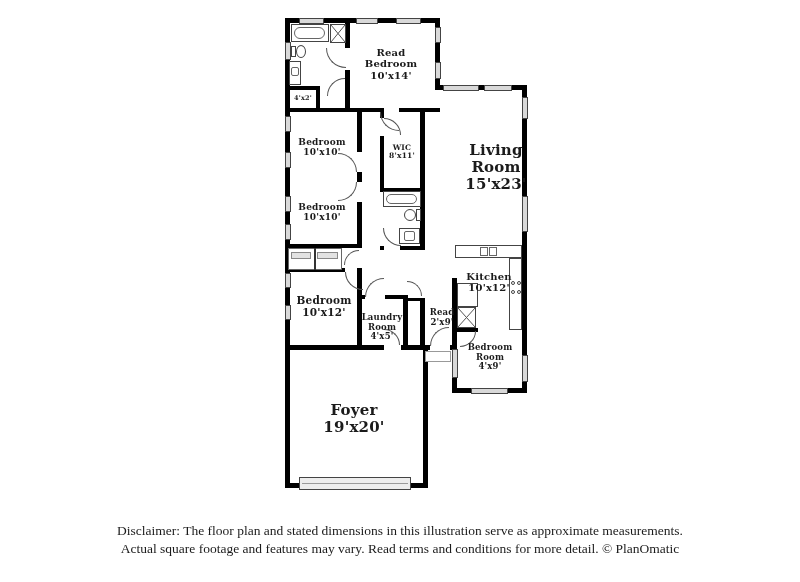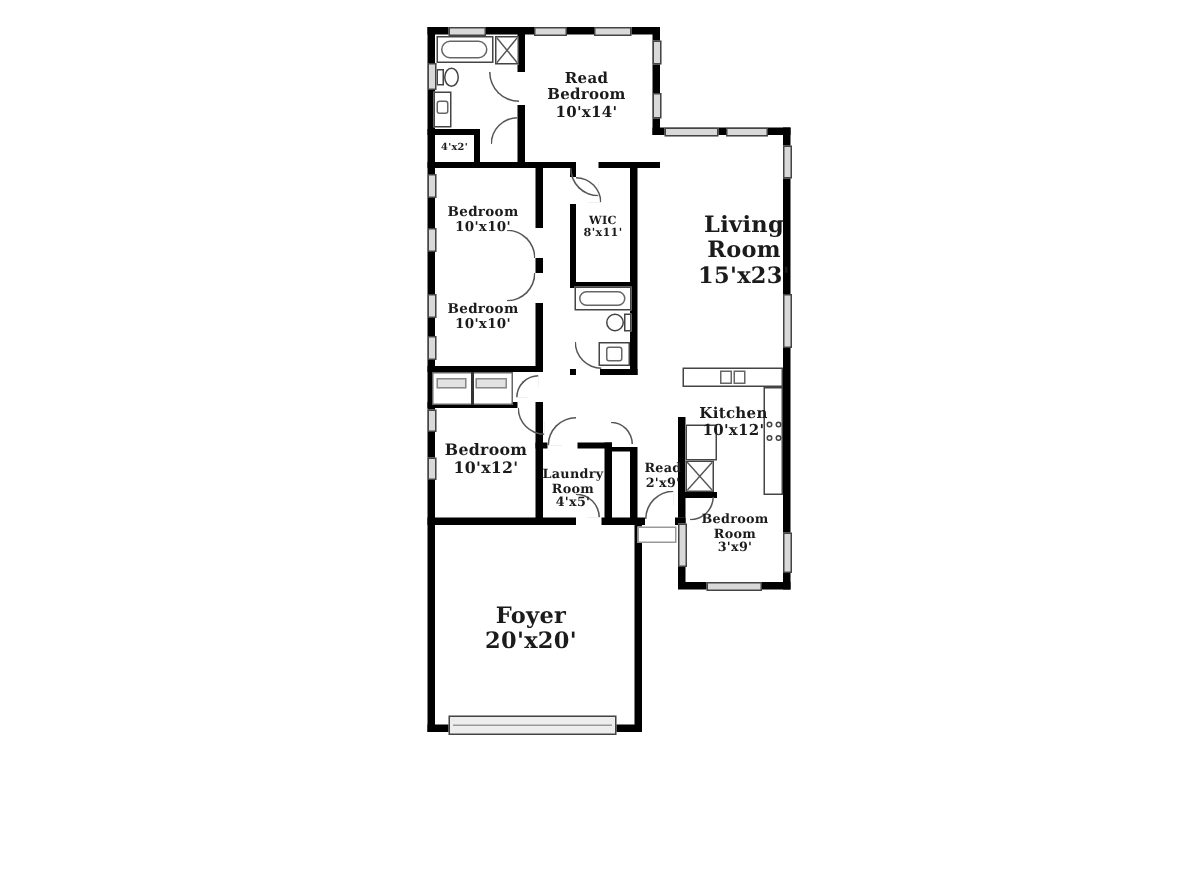--- a/index.html
+++ b/index.html
@@ -190,23 +190,25 @@
       <div>Room</div>
       <div>4'x5'</div>
     </div>
     <div class="lbl" style="left:442px;top:318px;font-size:8.5px">
       <div>Read</div>
       <div>2'x9'</div>
     </div>
     <div class="lbl" style="left:490px;top:357px;font-size:8.5px">
       <div>Bedroom</div>
       <div>Room</div>
-      <div>3'x9'</div>
+      <div>4'x9'</div>
     </div>
     <div class="lbl" style="left:354px;top:419px;font-size:15px">
       <div>Foyer</div>
-      <div>20'x20'</div>
+      <div>19'x20'</div>
     </div>
   </div>
 
   <div class="disclaimer">
+    <div>Disclaimer: The floor plan and stated dimensions in this illustration serve as approximate measurements.</div>
+    <div>Actual square footage and features may vary. Read terms and conditions for more detail. © PlanOmatic</div>
   </div>
 </div>
 
 </body></html>

